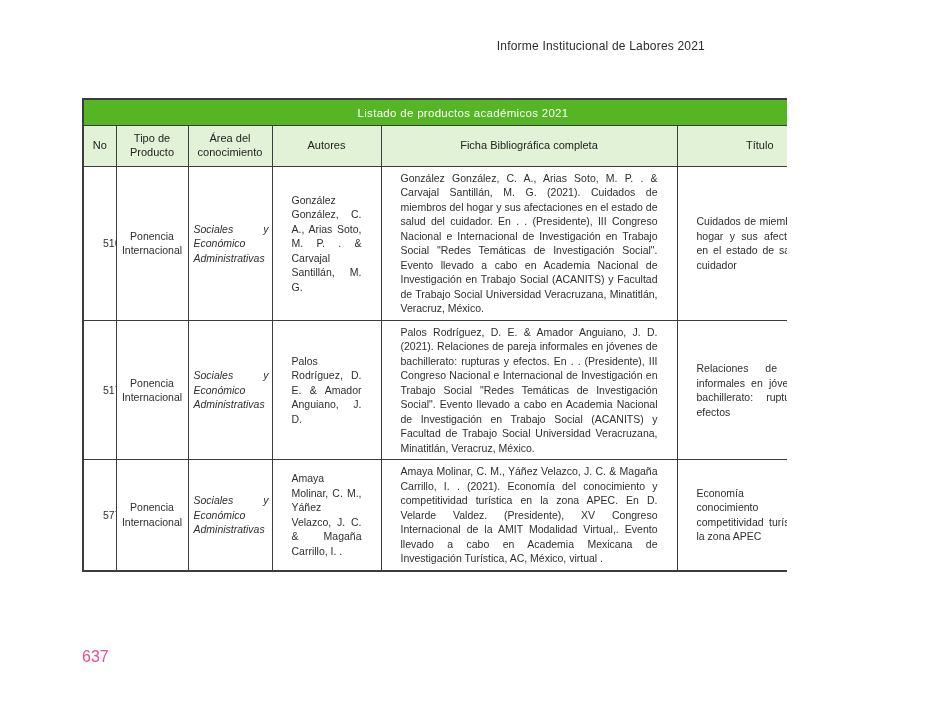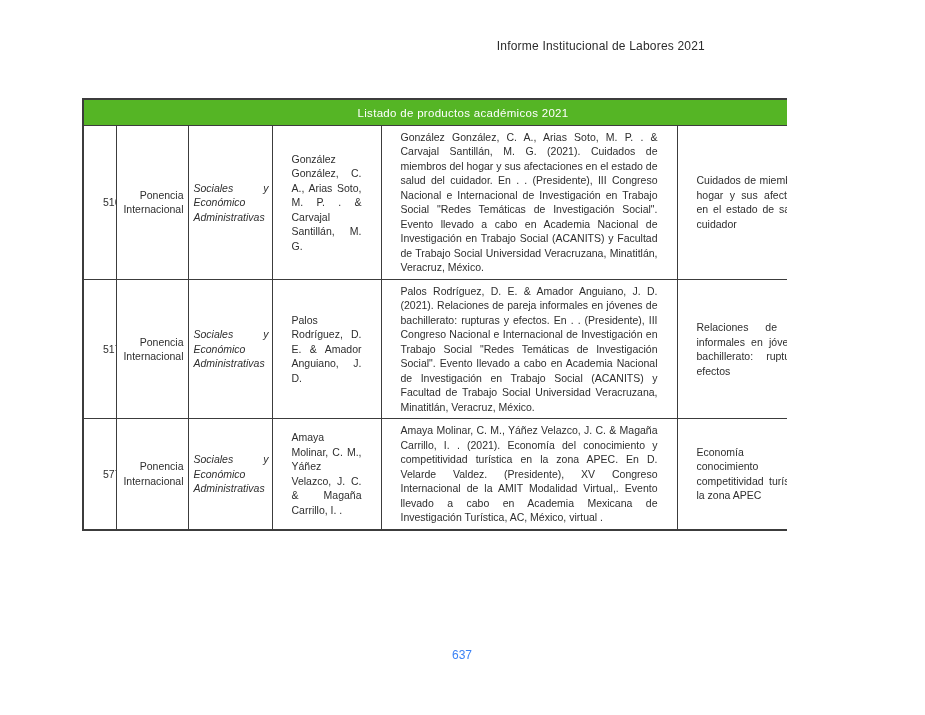--- a/index.html
+++ b/index.html
@@ -63,33 +63,33 @@
     font-size: 10.5px;
     line-height: 1.38;
     vertical-align: middle;
     padding: 4px 19px;
     color: #2e2e2e;
   }
   tr.r0 { height: 150px; }
   tr.r1 { height: 130px; }
   tr.r2 { height: 105px; }
   .c-no   { text-align: center; margin-top: 9px; }
-  .c-tipo { text-align: right; padding: 4px 4px; }
+  .c-tipo { text-align: center; padding: 4px 4px; }
   .c-area { text-align: justify; padding: 4px 3px 4px 5px; font-style: italic; }
   .c-aut  { text-align: justify; }
   .c-ficha{ text-align: justify; }
   .c-tit  { text-align: justify; }
   .page-number {
     position: absolute;
     top: 648px;
     left: 82px;
     width: 760px;
-    text-align: center;
-    font-size: 12px;
-    color: #3b82f6;
+    text-align: left;
+    font-size: 16px;
+    color: #ec4899;
   }
 </style>
 </head>
 <body>
 
 <div class="page">
 
   <div class="doc-header">Informe Institucional de Labores 2021</div>
 
   <table class="products">
@@ -97,20 +97,28 @@
       <col style="width:33px">
       <col style="width:72px">
       <col style="width:84px">
       <col style="width:109px">
       <col style="width:296px">
       <col style="width:166px">
     </colgroup>
     <thead>
       <tr>
         <th colspan="6" class="title-bar">Listado de productos académicos 2021</th>
+      </tr>
+      <tr>
+        <th class="col-head">No</th>
+        <th class="col-head">Tipo de Producto</th>
+        <th class="col-head">Área del conocimiento</th>
+        <th class="col-head">Autores</th>
+        <th class="col-head">Ficha Bibliográfica completa</th>
+        <th class="col-head">Título</th>
       </tr>
     </thead>
     <tbody>
       <tr class="r0">
         <td class="c-no">516</td>
         <td class="c-tipo">Ponencia Internacional</td>
         <td class="c-area">Sociales y Económico Administrativas</td>
         <td class="c-aut">González González, C. A., Arias Soto, M. P. . &amp; Carvajal Santillán, M. G.</td>
         <td class="c-ficha">González González, C. A., Arias Soto, M. P. . &amp; Carvajal Santillán, M. G. (2021). Cuidados de miembros del hogar y sus afectaciones en el estado de salud del cuidador. En . . (Presidente), III Congreso Nacional e Internacional de Investigación en Trabajo Social "Redes Temáticas de Investigación Social". Evento llevado a cabo en Academia Nacional de Investigación en Trabajo Social (ACANITS) y Facultad de Trabajo Social Universidad Veracruzana, Minatitlán, Veracruz, México.</td>
         <td class="c-tit">Cuidados de miembros del hogar y sus afectaciones en el estado de salud del cuidador</td>

